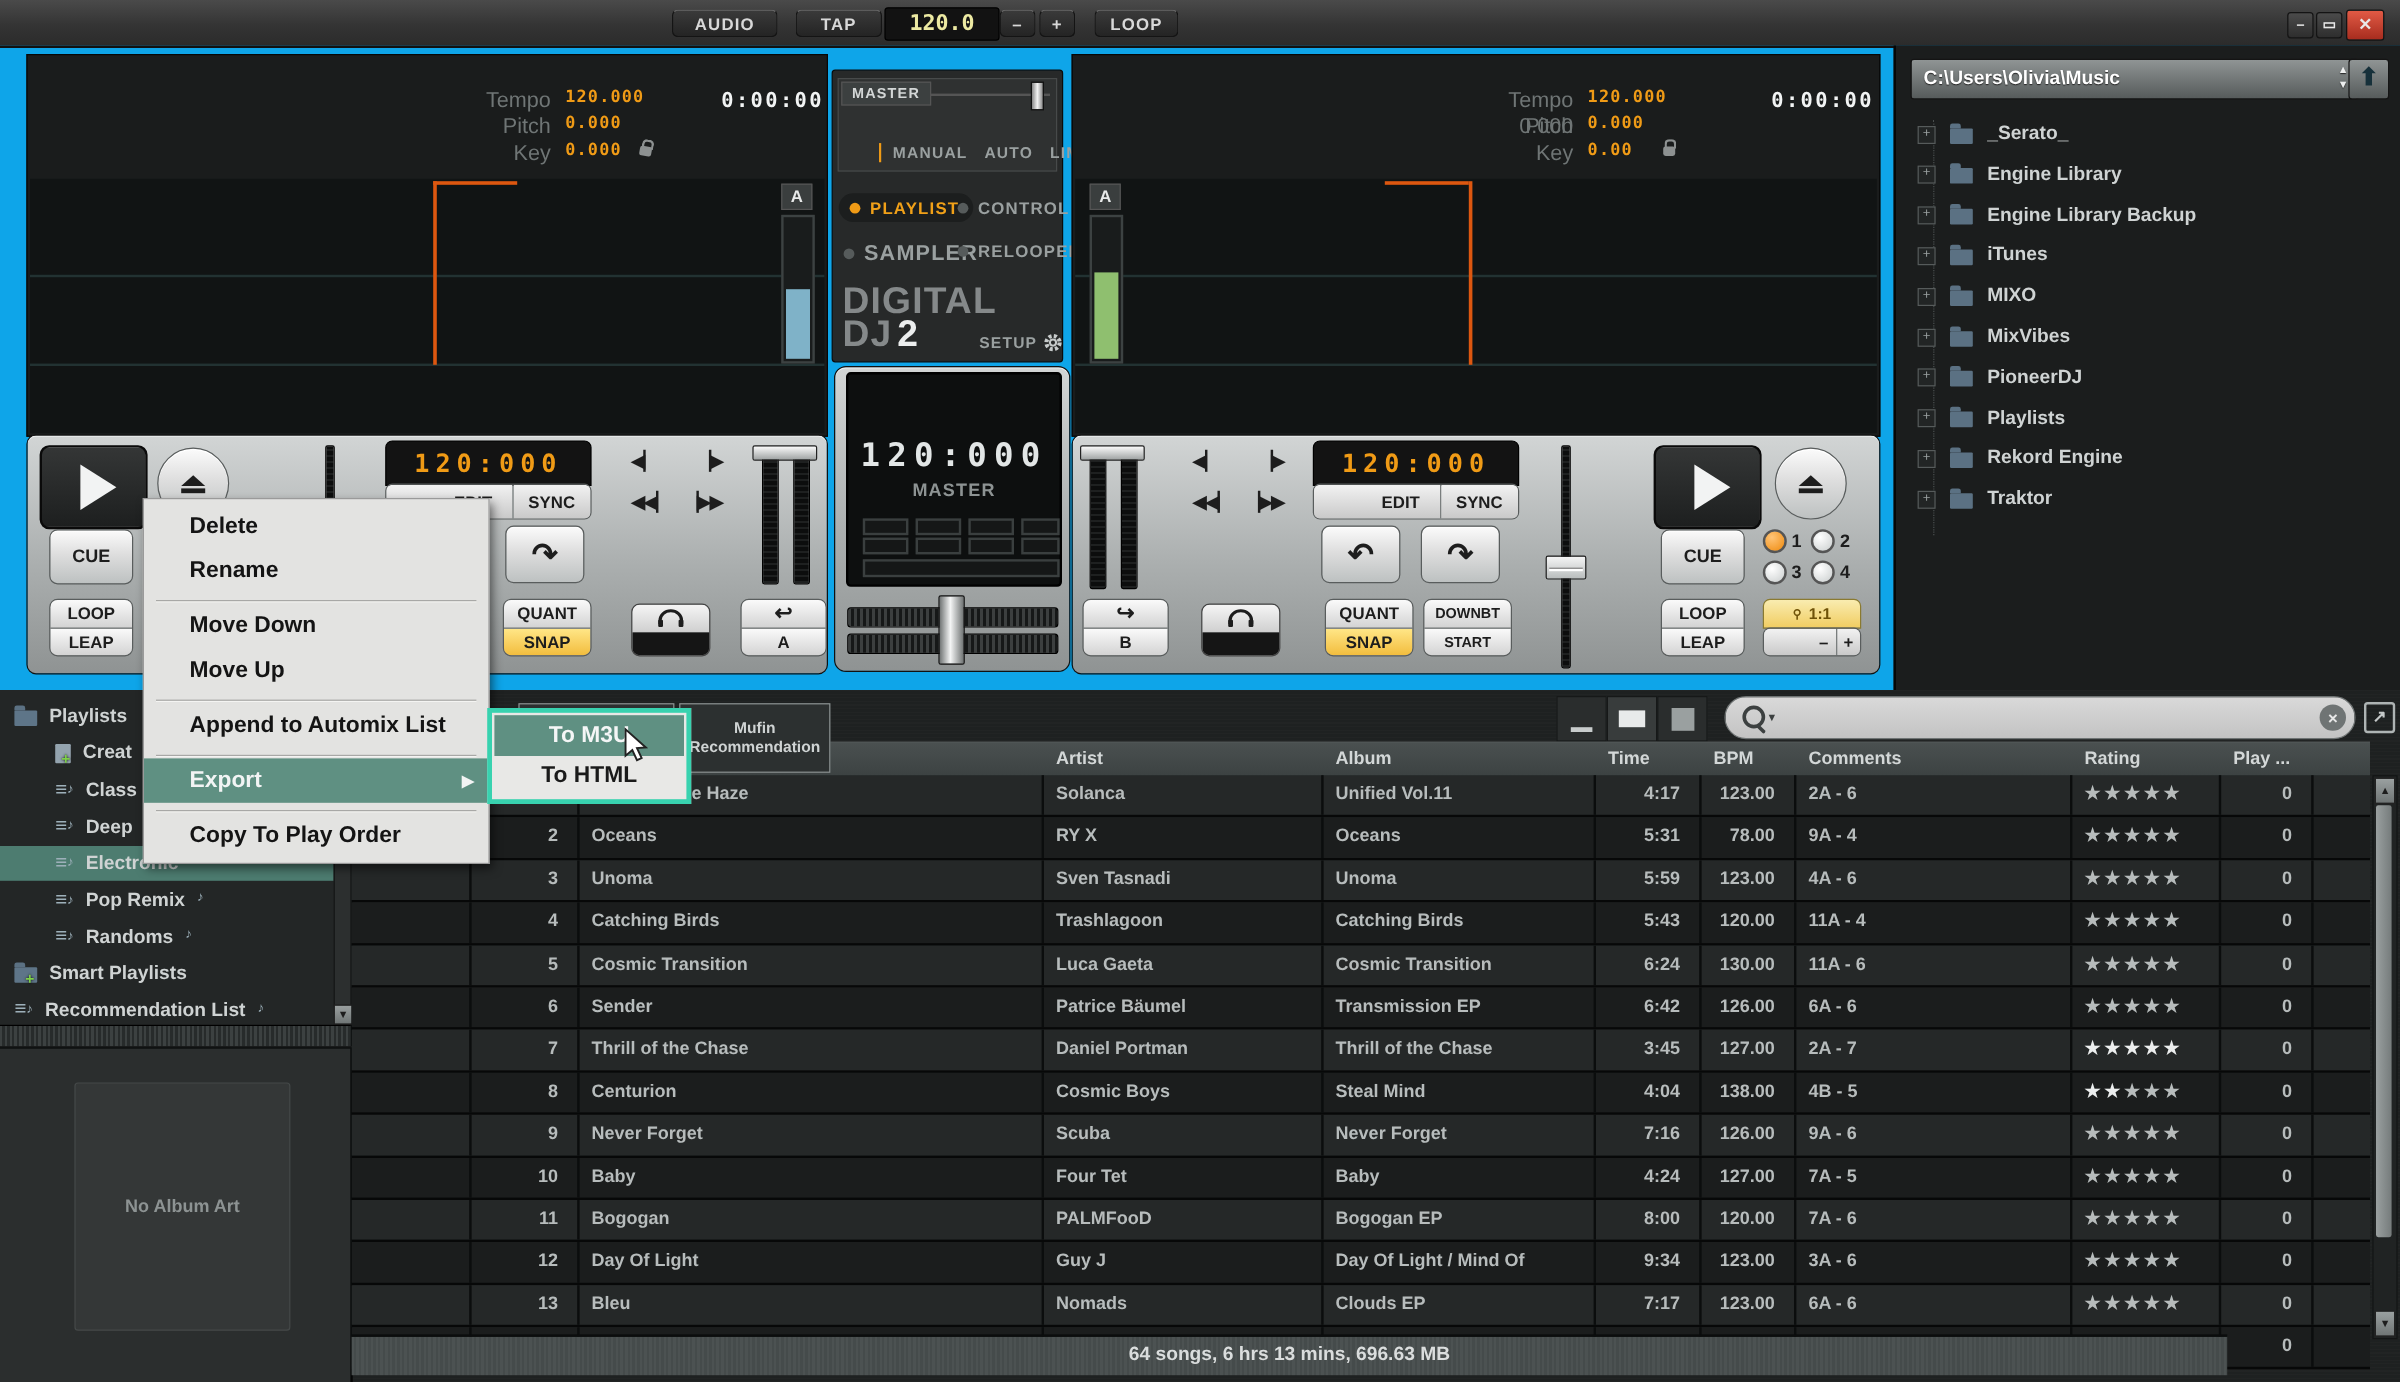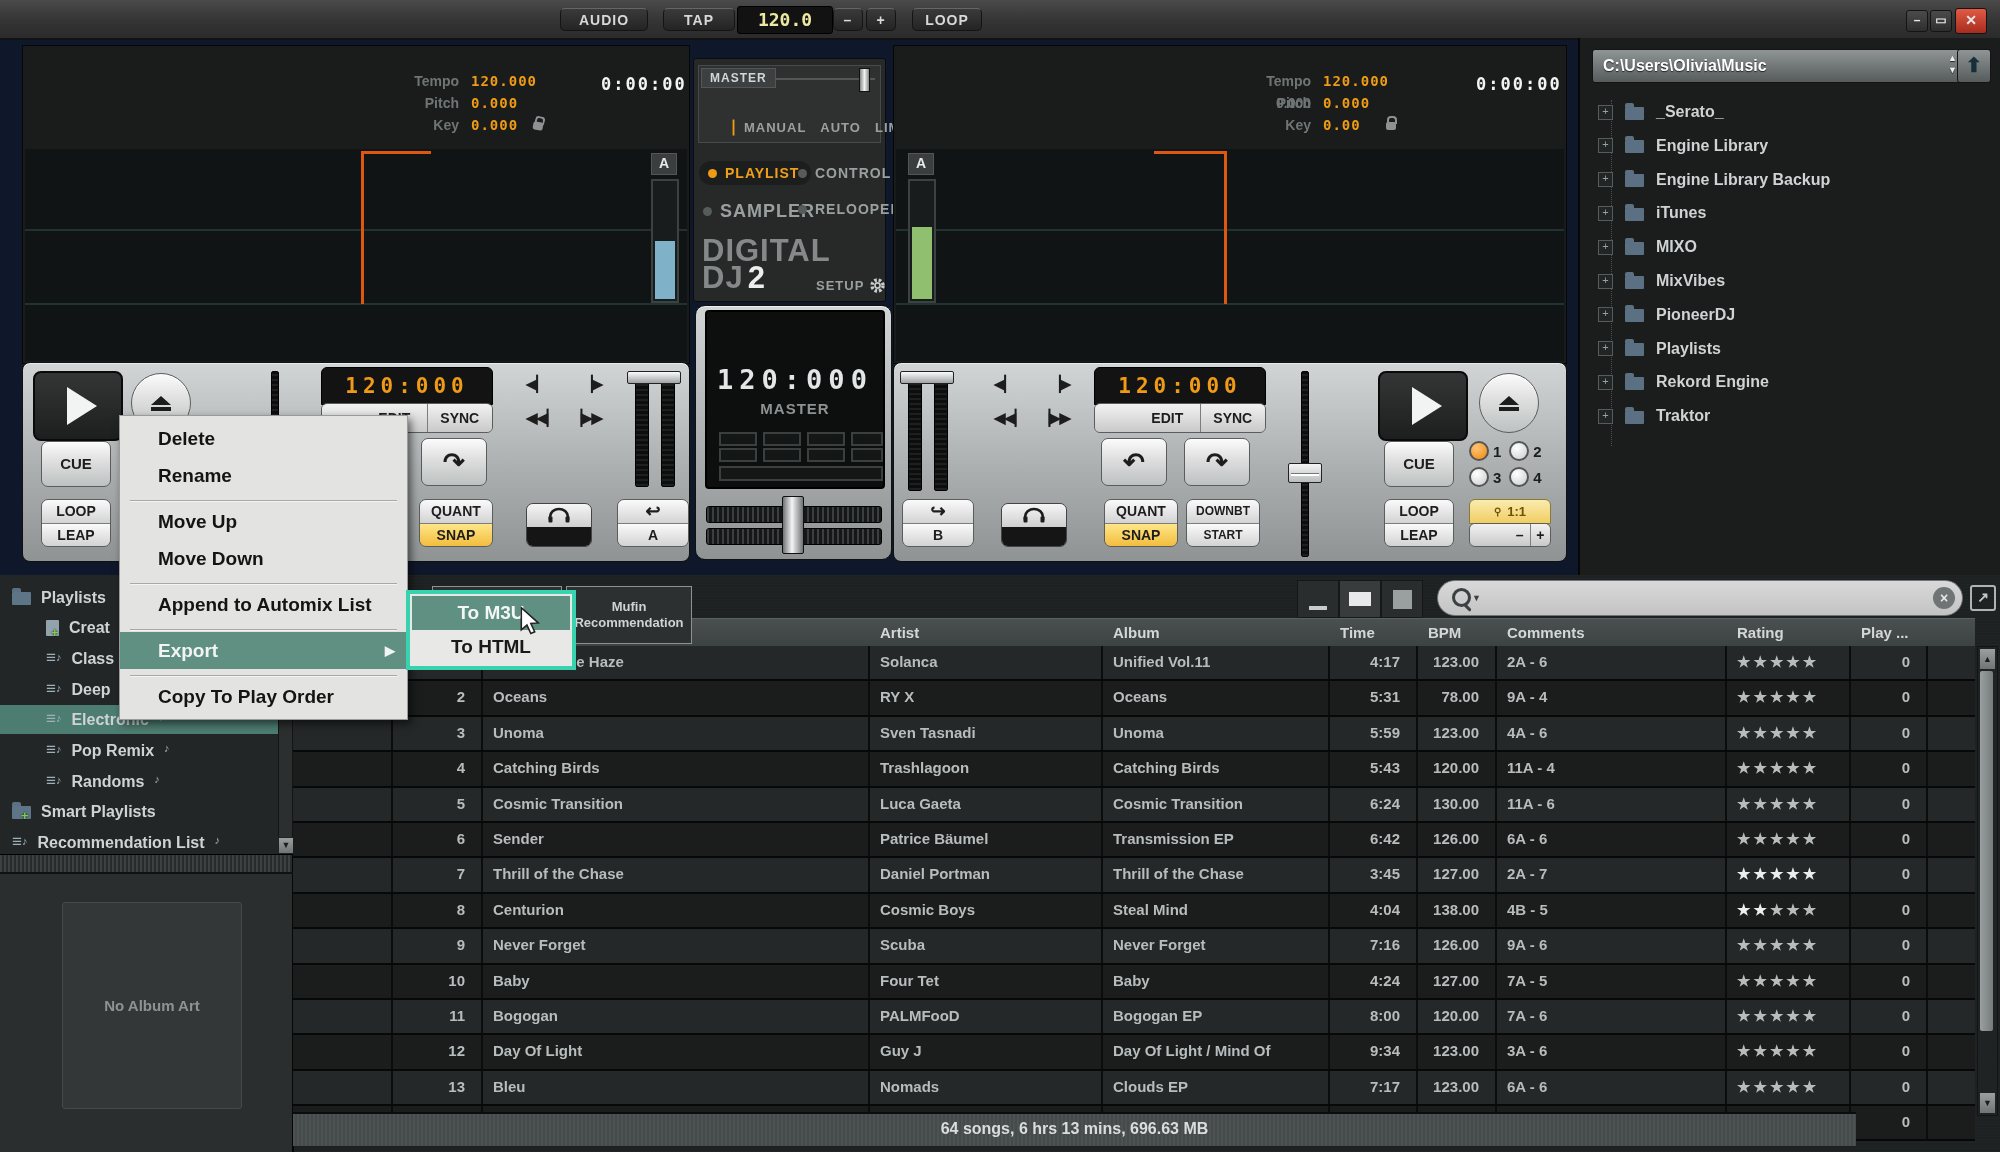--- a/index.html
+++ b/index.html
@@ -1,16 +1,16 @@
 <!DOCTYPE html>
 <html><head>
 <meta charset="utf-8">
 <style>
   html,body{margin:0;padding:0;background:#000;}
-  #app{position:relative;width:2000px;height:1152px;background:#0f172a;overflow:hidden;
+  #app{position:relative;width:2000px;height:1152px;background:#0ea5e9;overflow:hidden;
        font-family:"Liberation Sans",sans-serif;-webkit-font-smoothing:antialiased;}
   .abs{position:absolute;}
   
   .topbar{position:absolute;left:0;top:0;width:2000px;height:38px;
           background:linear-gradient(180deg,#4a4a4a,#343434 55%,#2b2b2b);border-bottom:2px solid #121212;}
   .tb-btn{position:absolute;top:8px;height:23px;background:linear-gradient(180deg,#3a3a3a,#242424);
           border:1px solid #141414;border-top-color:#666;border-radius:5px;color:#d8d8d8;
           font-weight:bold;font-size:14px;letter-spacing:1px;text-align:center;line-height:21px;cursor:default;}
   .tb-bpm{position:absolute;top:6px;height:26px;background:#121212;border:1px solid #000;border-radius:3px;
           color:#ece norm;} 
@@ -22,21 +22,21 @@
   
   .deck-bg{position:absolute;background:#1a1c1c;border:1px solid #060707;}
   .wave{position:absolute;background:#111414;}
   .wline{position:absolute;height:2px;background:#223232;}
   .marker-v{position:absolute;width:3px;background:#dd5710;}
   .marker-h{position:absolute;height:3px;background:#dd5710;}
   .meter{position:absolute;width:24px;border:2px solid #3c4242;background:#191c1c;}
   .meter .fill{position:absolute;left:2px;right:2px;bottom:2px;}
   .meter-lab{position:absolute;width:24px;height:20px;background:#3a3e3e;border:1px solid #555;
              color:#e8eaea;font-weight:bold;font-size:14px;text-align:center;line-height:19px;}
-  .info-lab{position:absolute;color:#6f7575;font-weight:bold;font-size:14px;text-align:right;width:70px;}
+  .info-lab{position:absolute;color:#6f7575;font-weight:normal;font-size:18px;text-align:right;width:70px;}
   .info-val{position:absolute;color:#f09b16;font-weight:bold;font-size:14px;letter-spacing:1px;font-family:"DejaVu Sans Mono",monospace;}
   .time7{position:absolute;color:#f2f4f4;font-weight:bold;font-size:17px;letter-spacing:2px;font-family:"DejaVu Sans Mono",monospace;}
   .lock{position:absolute;width:10px;height:8px;background:#8d9191;border-radius:2px;}
   .lock::before{content:"";position:absolute;left:1px;top:-6px;width:6px;height:6px;border:2px solid #8d9191;
                 border-bottom:none;border-radius:4px 4px 0 0;}
   
   .metal{position:absolute;background:linear-gradient(180deg,#d2d5d5,#aaaeae 55%,#8f9393);
          border:1px solid #111;border-radius:8px;box-shadow:inset 0 1px 0 #eceeee;}
   .mbtn{position:absolute;background:linear-gradient(180deg,#fbfbfb,#dedede 45%,#bdc1c1);
         border:1px solid #595d5d;border-radius:7px;box-shadow:inset 0 1px 0 #fff;
@@ -778,25 +778,25 @@
   </div>
       <div class="cm-item">
     <span>Rename</span>
 
   </div>
       <div class="cm-item sep">
     
     
   </div>
       <div class="cm-item">
+    <span>Move Down</span>
+
+  </div>
+      <div class="cm-item">
     <span>Move Up</span>
-
-  </div>
-      <div class="cm-item">
-    <span>Move Down</span>
 
   </div>
       <div class="cm-item sep">
     
     
   </div>
       <div class="cm-item">
     <span>Append to Automix List</span>
 
   </div>

